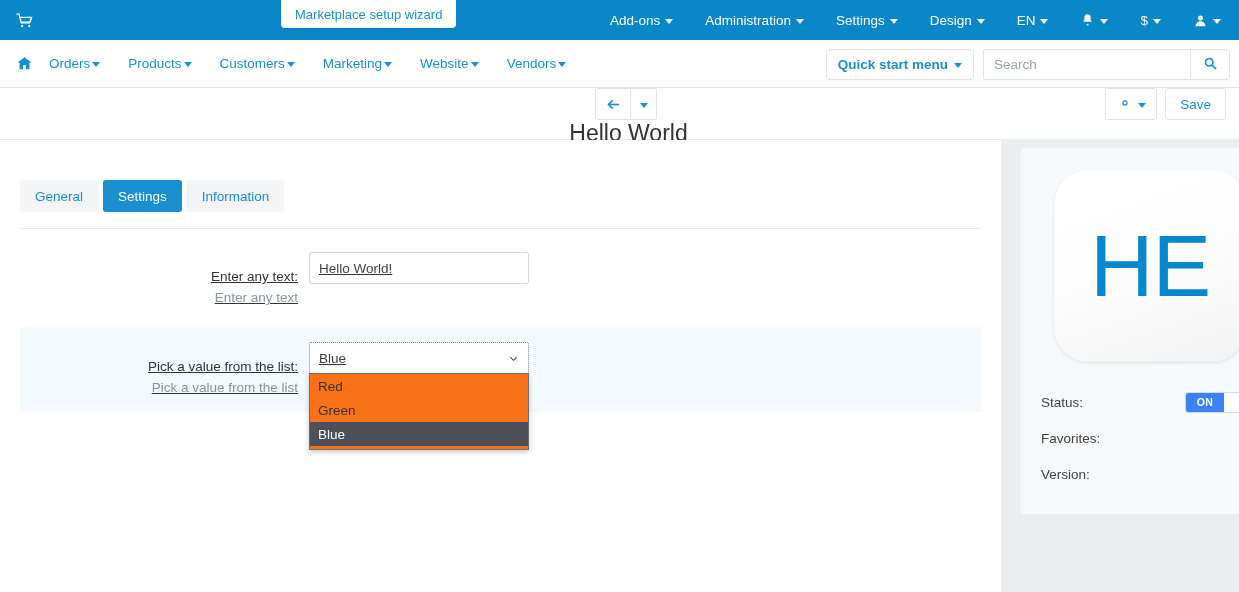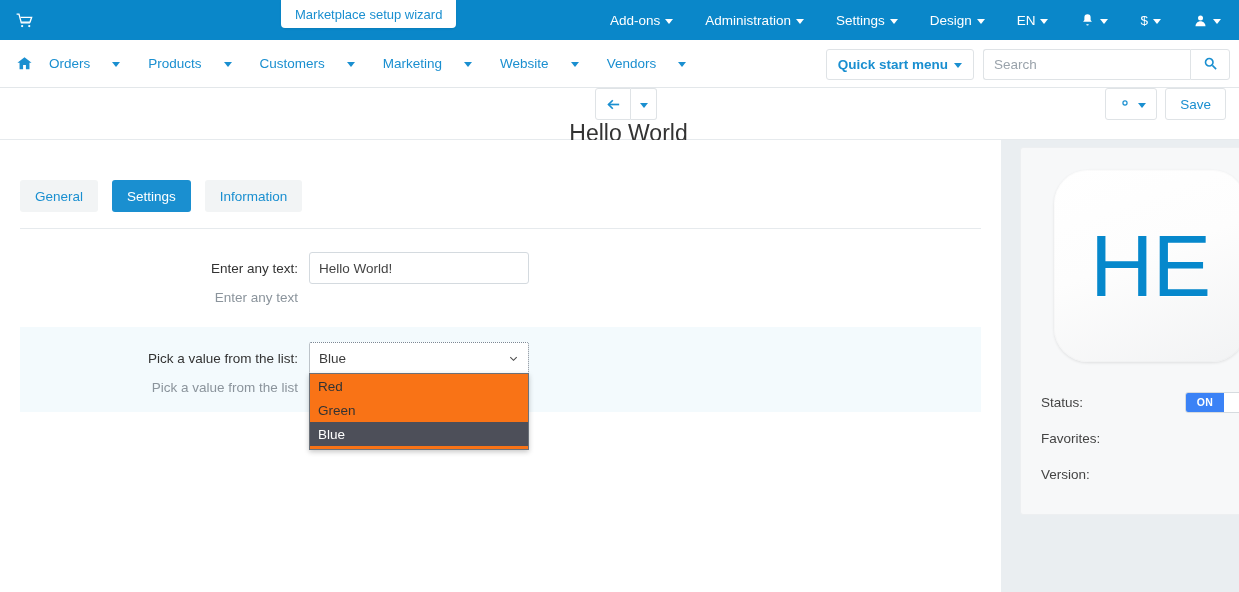--- a/index.html
+++ b/index.html
@@ -104,21 +104,21 @@
     justify-content: center;
     color: #1a8fd0;
   }
   .subnav-item {
     color: #1a8fd0;
     font-size: 13.5px;
     padding: 0 14px;
     height: 48px;
     display: flex;
     align-items: center;
-    gap: 22px;
+    gap: 2px;
     white-space: nowrap;
   }
   .subnav-right {
     position: absolute;
     right: 9px;
     top: 9px;
     display: flex;
     align-items: center;
   }
   .qsm-btn {
@@ -237,21 +237,21 @@
   }
   .main-panel {
     position: absolute;
     left: 0; top: 0;
     width: 1001px;
     height: 452px;
     background: #ffffff;
   }
   .tabs {
     display: flex;
-    gap: 14px;
+    gap: 5px;
     padding: 40px 0 0 20px;
   }
   .tab {
     height: 32px;
     padding: 0 15px;
     border-radius: 3px;
     background: #f2f4f5;
     color: #1a8fd0;
     font-size: 13.5px;
     display: flex; align-items: center;
@@ -269,21 +269,21 @@
   .form-row {
     display: flex;
     align-items: flex-start;
     padding: 0;
   }
   .row-inner {
     width: 100%;
     display: flex;
     flex-direction: column;
   }
-  .row-line { display: flex; align-items: center; }
+  .row-line { display: flex; align-items: flex-end; text-decoration: underline; }
   .row-label {
     width: 309px;
     text-align: right;
     padding-right: 11px;
     font-size: 13.5px;
     color: #333;
   }
   .row-hint {
     width: 309px;
     text-align: right;

